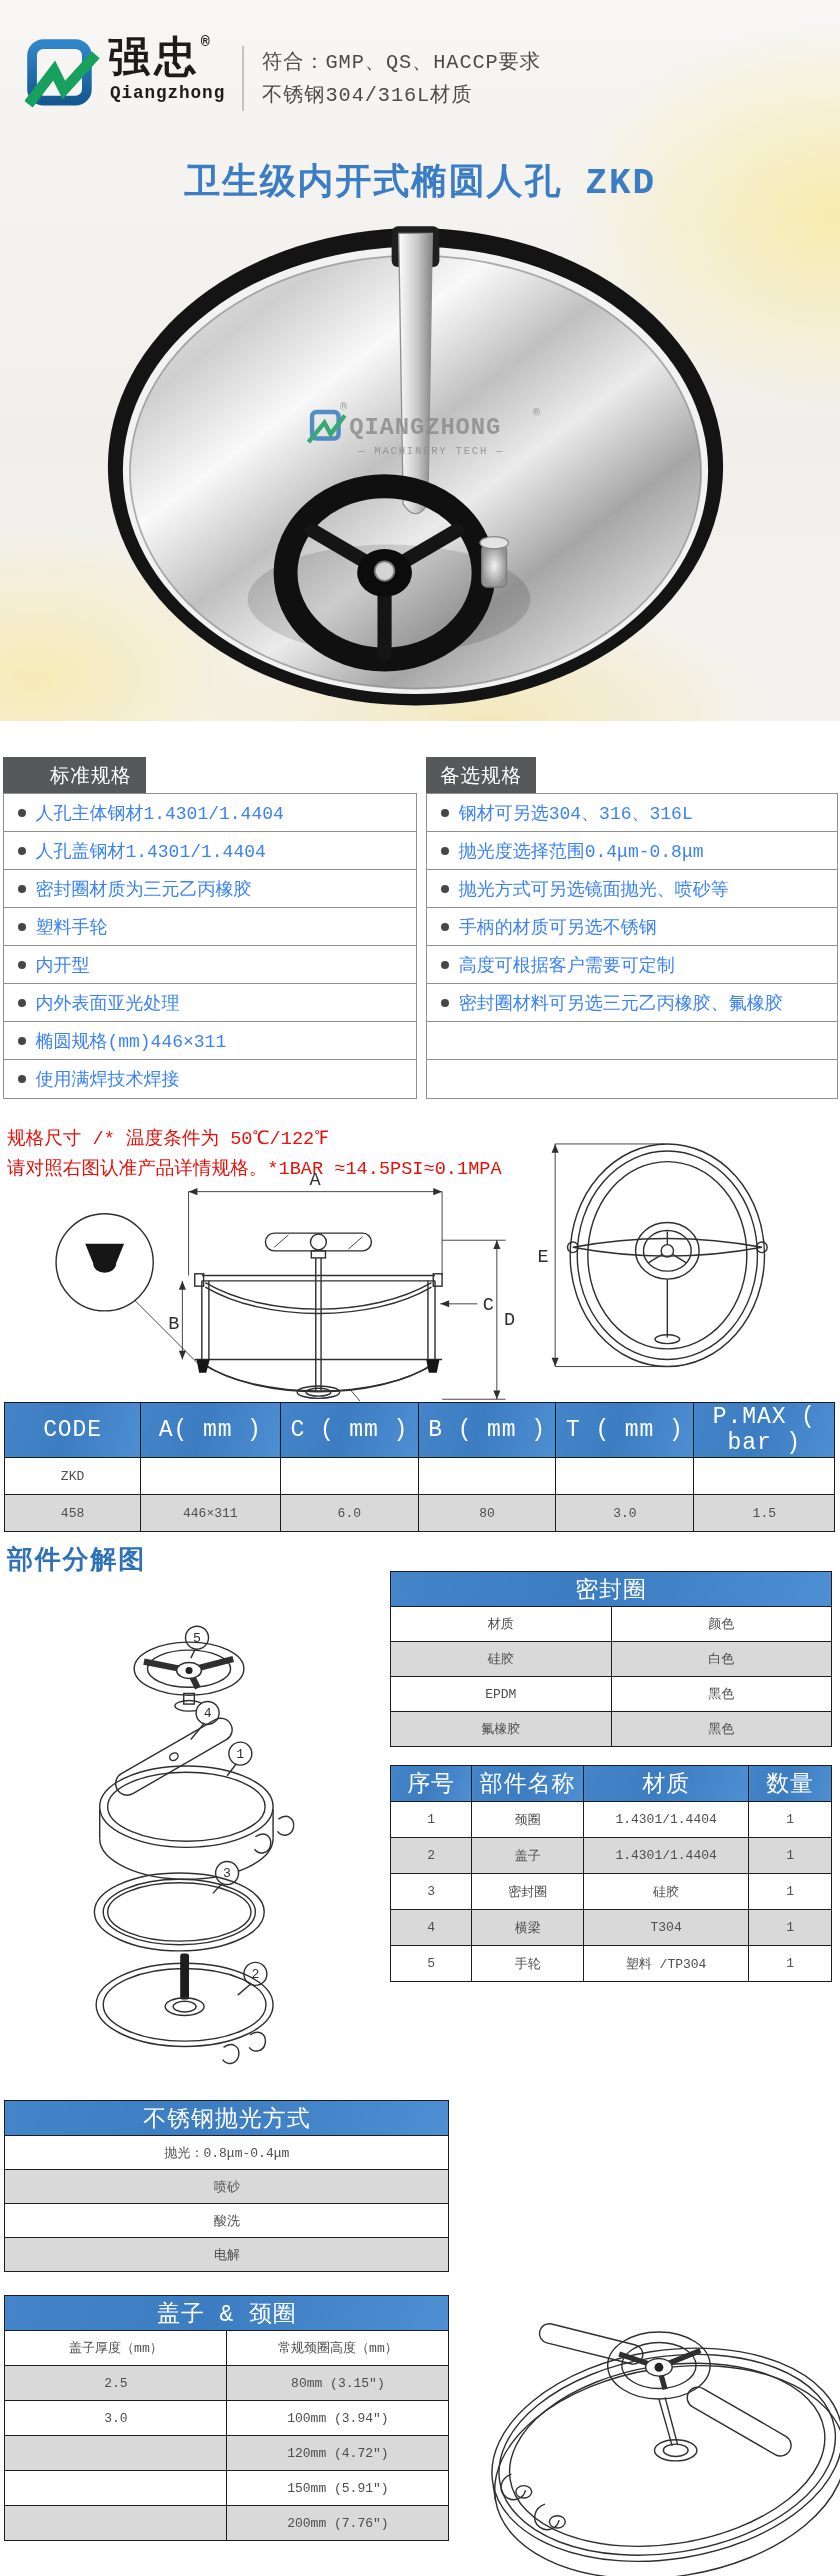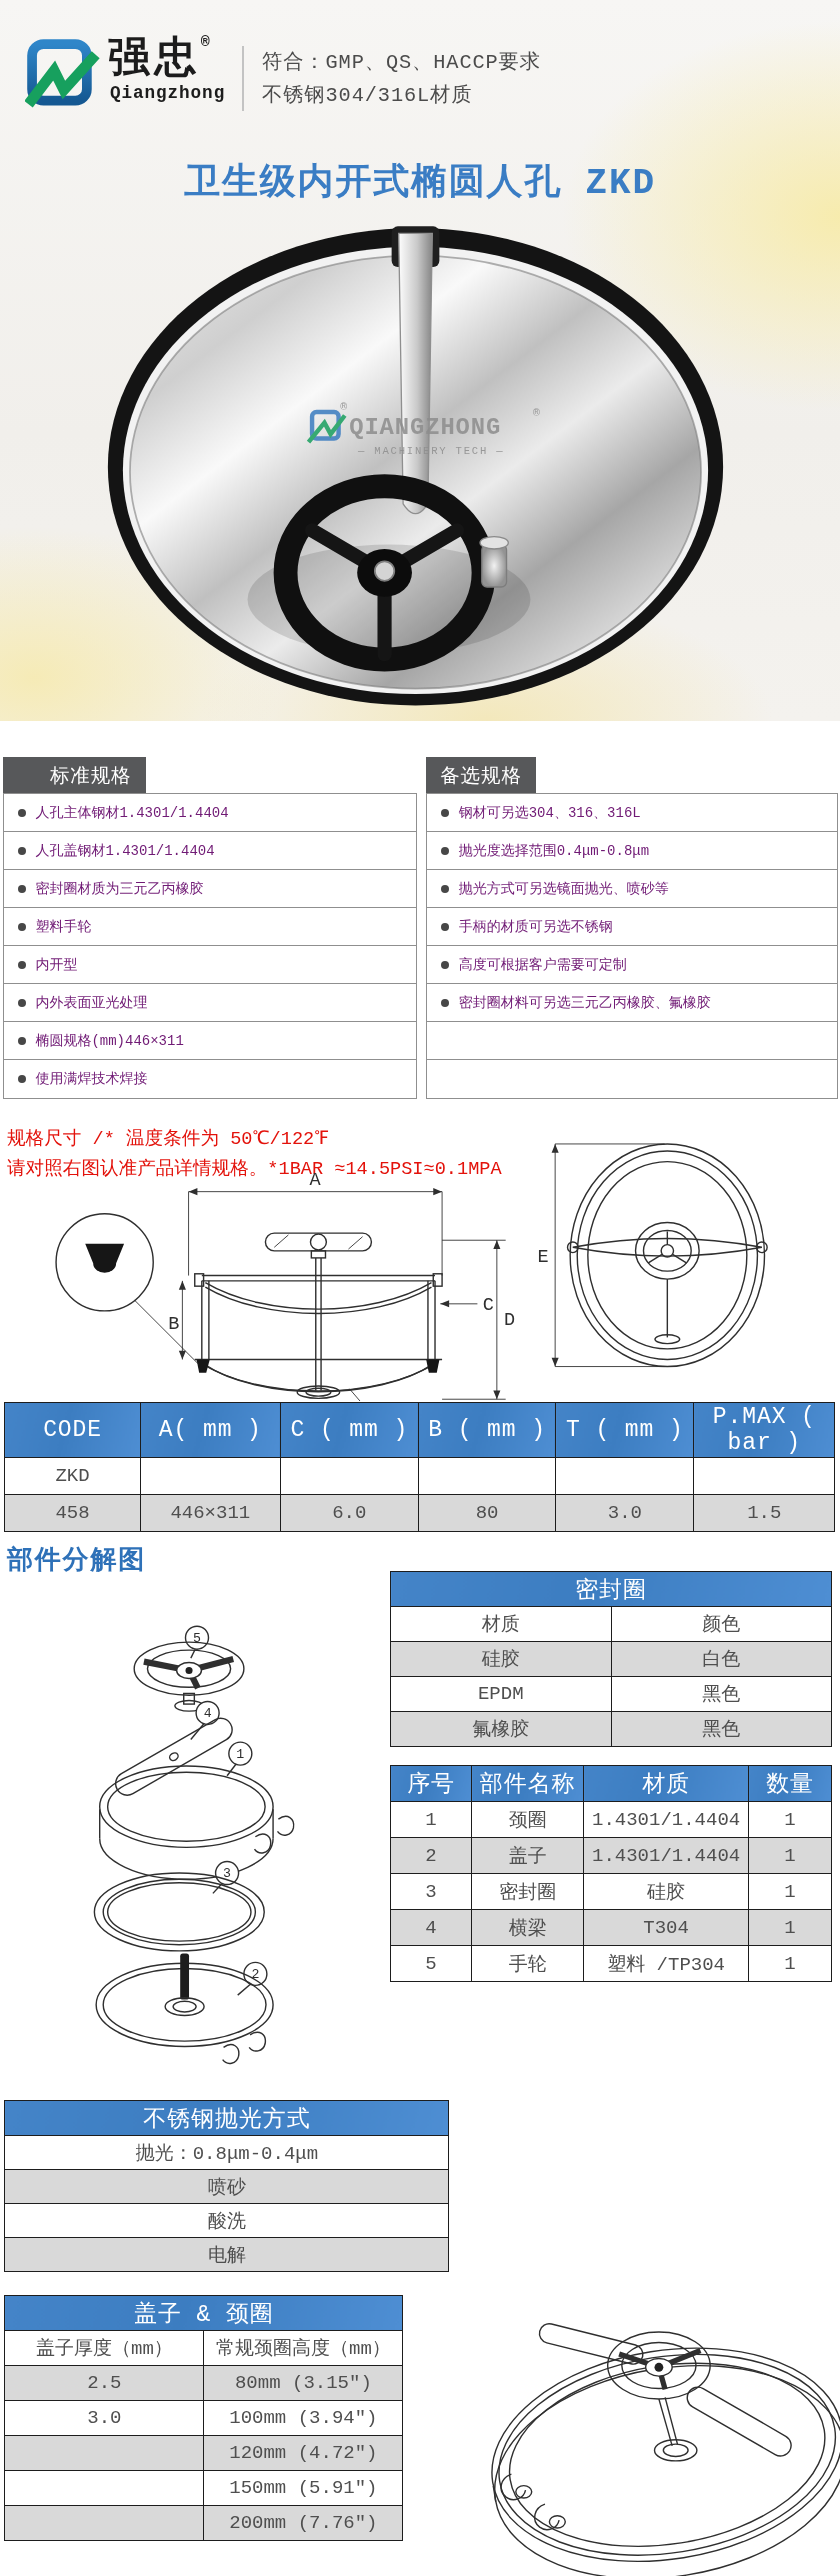--- a/index.html
+++ b/index.html
@@ -27,55 +27,55 @@
   
   .spec-tab{position:absolute;width:110px;height:36px;background:#57585a;color:#fff;
     font-size:19.5px;display:flex;align-items:center;justify-content:center;letter-spacing:0.9px;}
   .tab-std{left:2.7px;top:757px;padding-left:33px;}
   .tab-opt{left:426px;top:757px;}
   .spec-list{position:absolute;top:793px;margin:0;padding:0;list-style:none;
     border:0.9px solid #8f8f8f;background:#fff;box-sizing:border-box;}
   .list-std{left:2.7px;width:414px;}
   .list-opt{left:426px;width:412px;}
   .spec-list li{height:38px;box-sizing:border-box;border-bottom:0.9px solid #8f8f8f;
-    display:flex;align-items:center;padding-left:14px;font-size:14px;color:#701a75;}
+    display:flex;align-items:center;padding-left:14px;font-size:18px;color:#3b82f6;}
   .spec-list li:last-child{border-bottom:none;}
   .spec-list li::before{content:"";width:8px;height:8px;border-radius:50%;background:#474747;
     margin-right:9.7px;flex:none;}
   .spec-list li:empty::before{display:none;}
   
   .notes{position:absolute;left:7px;top:1125px;font-size:18.6px;color:#e3120b;line-height:30px;}
   
   .drawings-svg{position:absolute;left:0;top:1136px;}
   .exploded-svg{position:absolute;left:26.5px;top:1605px;}
   .iso-svg{position:absolute;left:469px;top:2193px;}
   .tech{stroke:#2f2f2f;stroke-width:1.6;fill:none;}
   .tech-thin{stroke:#2f2f2f;stroke-width:1;fill:none;}
   .dim-label{font-size:21px;fill:#2f2f2f;}
   .balloon-txt{font-size:15px;fill:#2f2f2f;text-anchor:middle;}
   
   table{border-collapse:collapse;table-layout:fixed;position:absolute;background:#fff;
         border:1.8px solid #1d1d1d;}
   th{background:linear-gradient(105deg,#4484c8 0%,#3c7dc1 45%,#4e8ed3 100%);
      color:#fff;font-weight:normal;font-size:23px;border:0.9px solid #1d1d1d;letter-spacing:0.9px;}
-  td{border:0.9px solid #1d1d1d;text-align:center;color:#4f4f4f;font-size:19px;overflow:hidden;white-space:nowrap;margin-top:32px;}
+  td{border:0.9px solid #1d1d1d;text-align:center;color:#4f4f4f;font-size:13px;overflow:hidden;white-space:nowrap;margin-top:32px;}
   tbody tr:nth-child(even){background:#d9d9d9;}
   .code-table{left:4.4px;top:1402px;width:831px;}
   .code-table th{height:34px;}
   .code-table td{height:34px;}
   .seal-table{left:390px;top:1571px;width:442px;}
   .seal-table th{height:32px;}
   .seal-table td{height:32px;}
   .parts-table{left:390px;top:1765px;width:442px;}
   .parts-table th{height:33px;}
   .parts-table td{height:33px;}
   .polish-table{left:4.4px;top:2100px;width:445px;}
   .polish-table th{height:32px;}
   .polish-table td{height:31px;}
-  .cover-table{left:4.4px;top:2295px;width:399px;padding-left:34px;}
+  .cover-table{left:4.4px;top:2295px;width:445px;padding-left:34px;}
   .cover-table th{height:32px;}
   .cover-table td{height:32px;}
   
   .exp-heading{position:absolute;left:7px;top:1542px;font-size:26px;font-weight:bold;color:#2e71b8;letter-spacing:1.8px;text-align:right;}
   
   .wm-name{font-size:27px;font-weight:bold;fill:#8d8d8d;letter-spacing:1px;}
   .wm-sub{font-size:12px;fill:#8d8d8d;letter-spacing:2px;}
   .wm-reg{font-size:13px;fill:#8d8d8d;}
 </style>
 </head>

